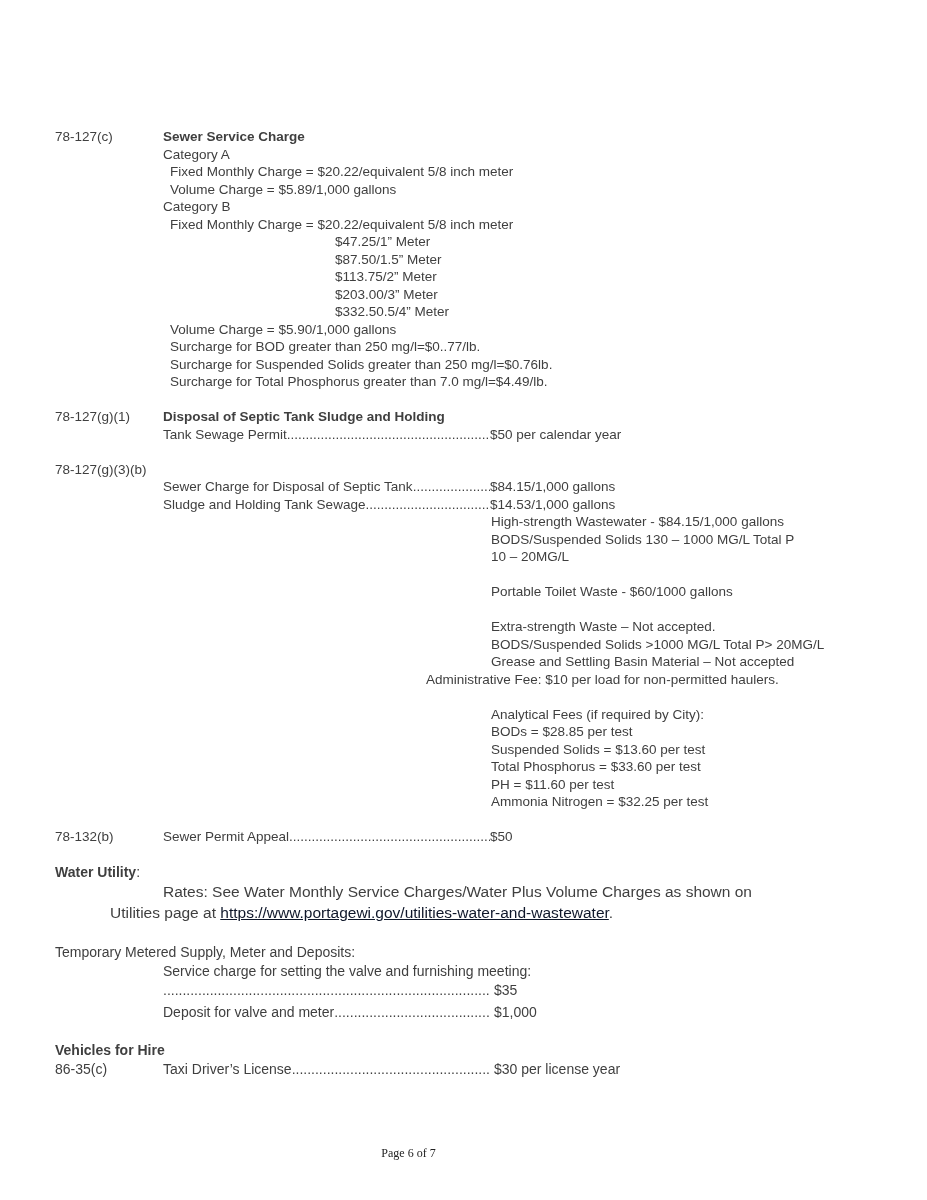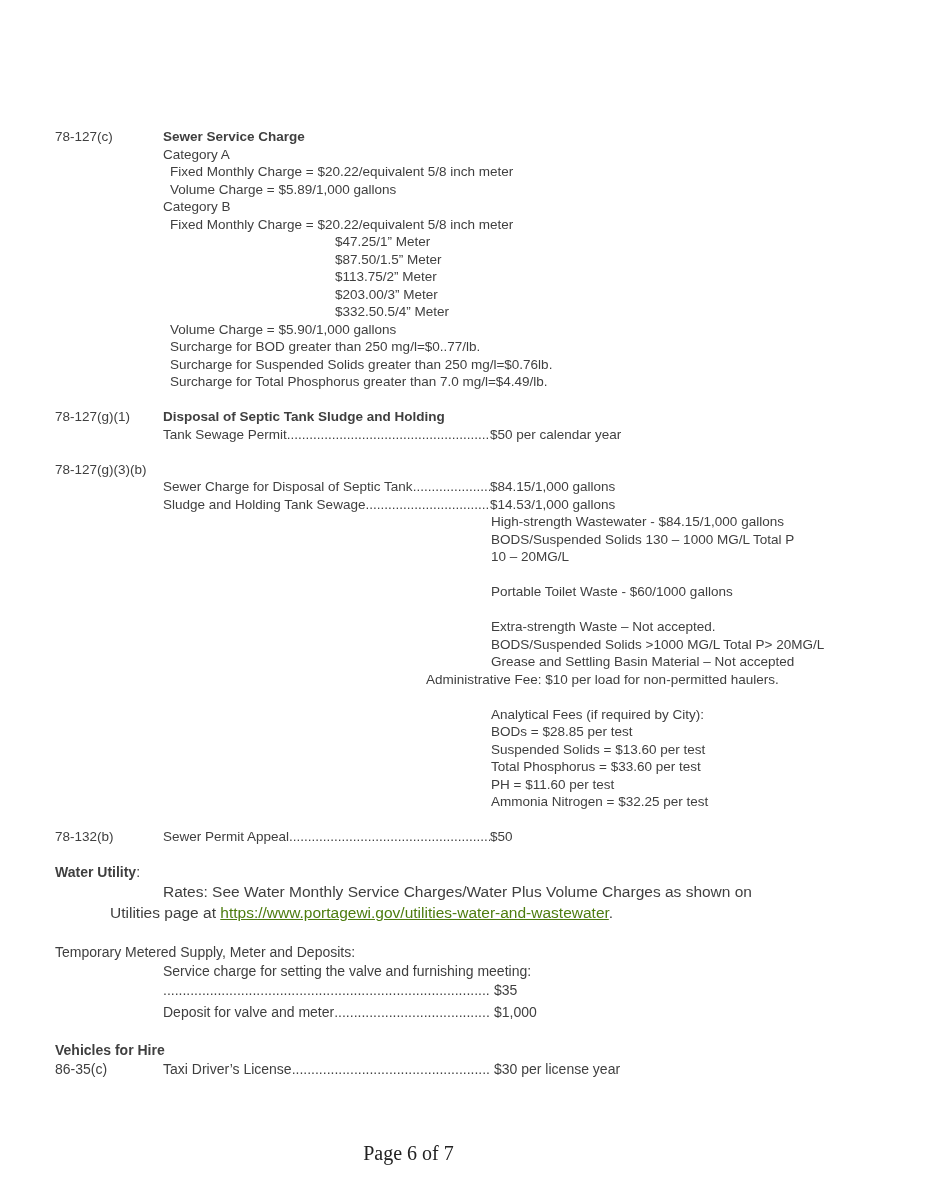--- a/index.html
+++ b/index.html
@@ -39,33 +39,33 @@
     overflow: hidden;
     white-space: nowrap;
   }
   .leader .value { white-space: nowrap; }
   .leader .value.spaced { margin-left: 4px; }
   
   .wu-heading { font-size: 14px; line-height: 18px; }
   .rates-line { font-size: 15.5px; line-height: 21px; white-space: nowrap; }
   .rates-line1 { margin-left: 108px; }
   .rates-line2 { margin-left: 55px; }
-  a.doc-link { color: #4d7c0f; text-decoration: underline; }
+  a.doc-link { color: #0f172a; text-decoration: underline; }
   
   .lower { font-size: 14px; }
   .lower .line { line-height: 19px; }
   .indent-108 { margin-left: 108px; }
   .footer {
     position: absolute;
     left: 0;
     top: 1143px;
     width: 817px;
     text-align: center;
     font-family: "Liberation Serif", serif;
-    font-size: 20px;
+    font-size: 12px;
     color: #222222;
     line-height: 20px;
   }
 </style>
 </head>
 <body>
 
 <div class="page">
 
   <section>

